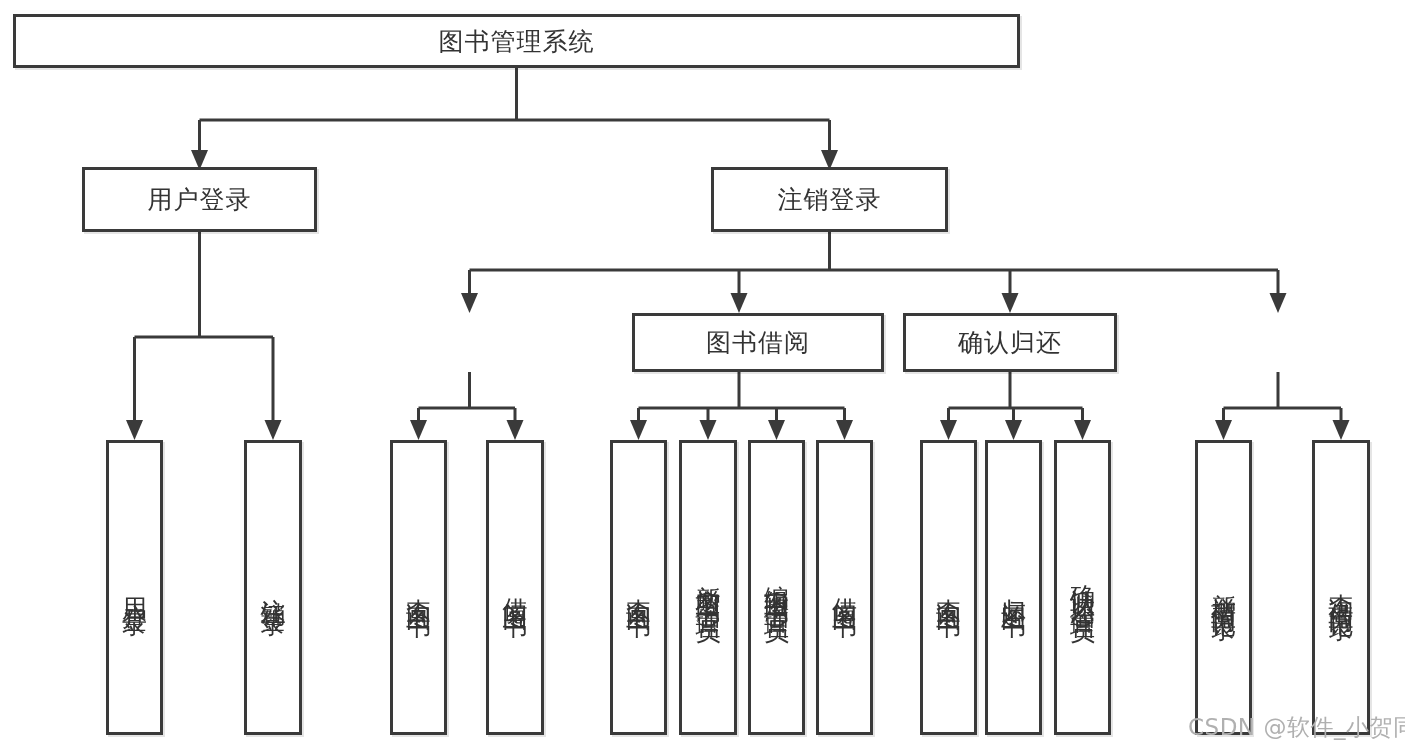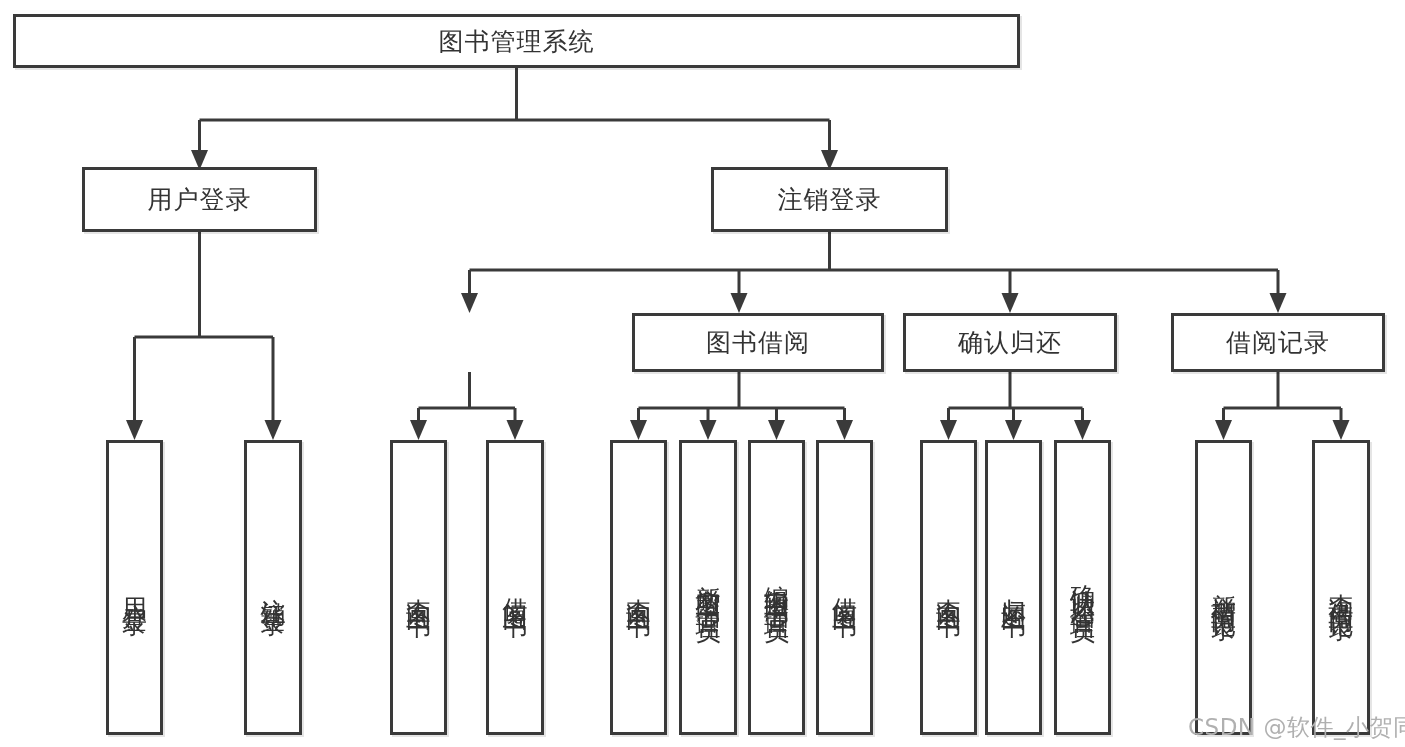--- a/index.html
+++ b/index.html
@@ -103,21 +103,20 @@
     </g>
   </svg>
 
   <div class="node h" style="left:13px;top:14px;width:1007px;height:54px">图书管理系统</div>
 
   <div class="node h" style="left:82px;top:167px;width:235px;height:65px">用户登录</div>
   <div class="node h" style="left:711px;top:167px;width:237px;height:65px">注销登录</div>
 
   <div class="node h" style="left:632px;top:313px;width:252px;height:59px">图书借阅</div>
   <div class="node h" style="left:903px;top:313px;width:214px;height:59px">确认归还</div>
-  <div class="node h" style="left:1171px;top:313px;width:214px;height:59px">借阅记录</div>
 
   <div class="node v" style="left:106px;top:440px;width:57px;height:295px">
     <span>用户登录</span>
     </div>
   <div class="node v" style="left:244px;top:440px;width:58px;height:295px">
     <span>注销登录</span>
     </div>
 
   <div class="node v" style="left:390px;top:440px;width:57px;height:295px">
     <span>查询图书</span>

